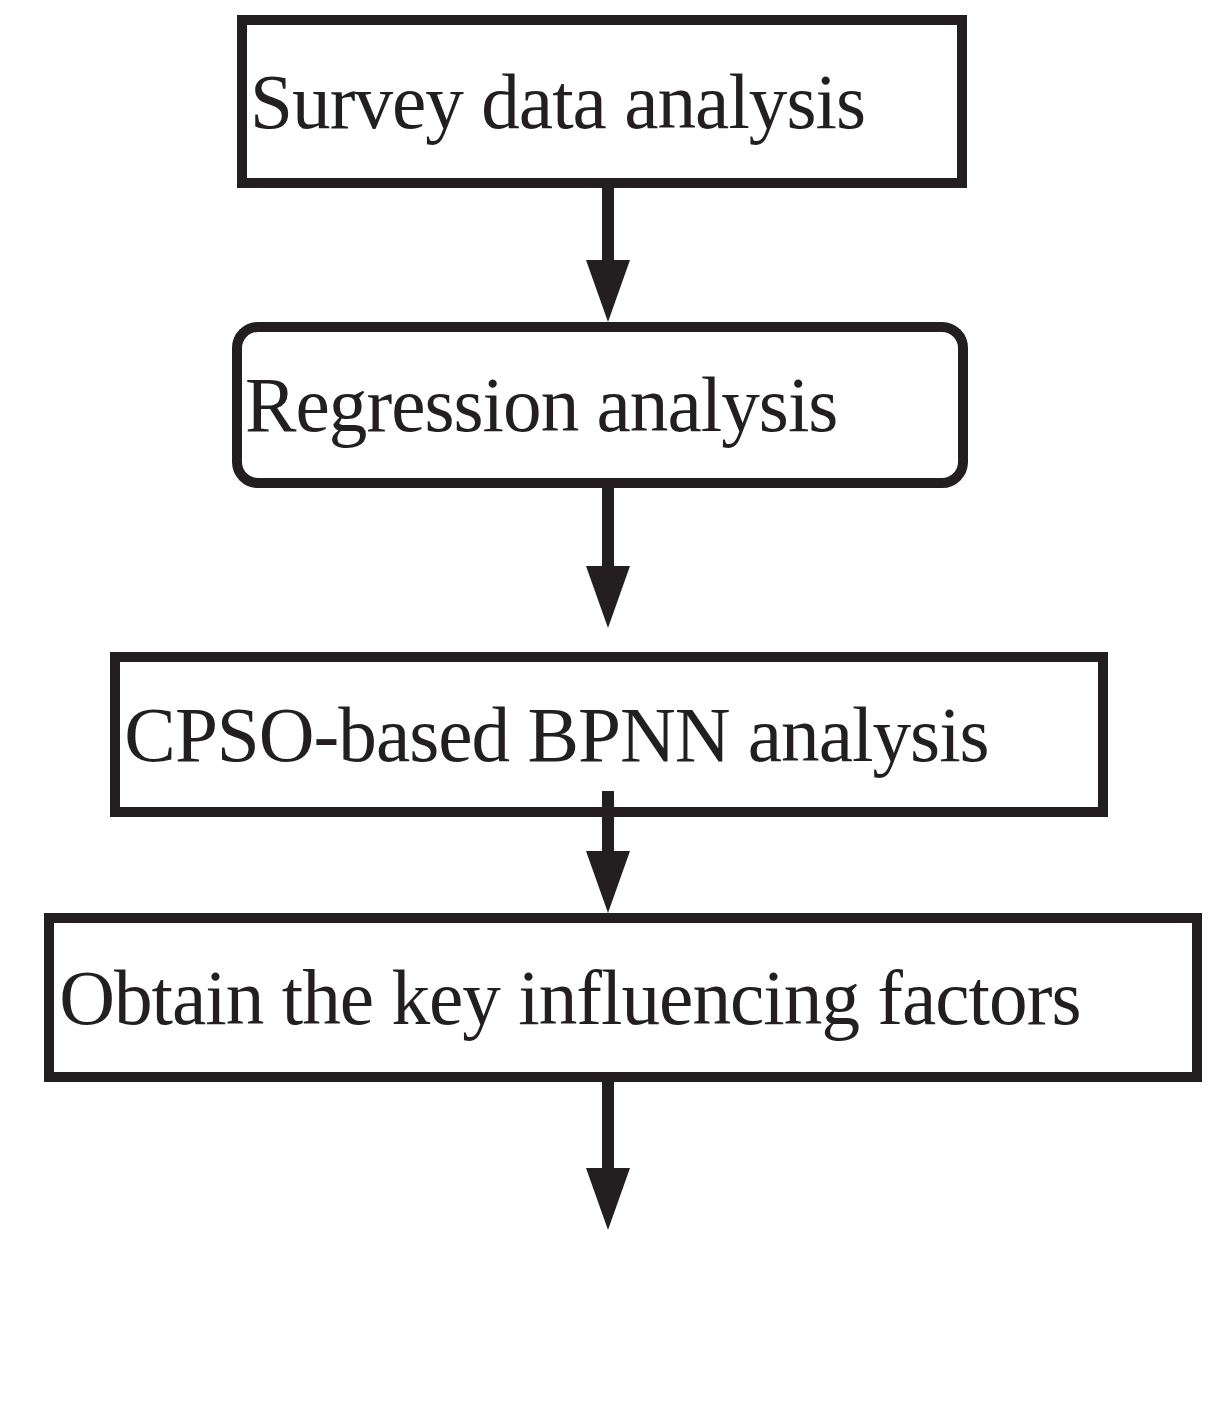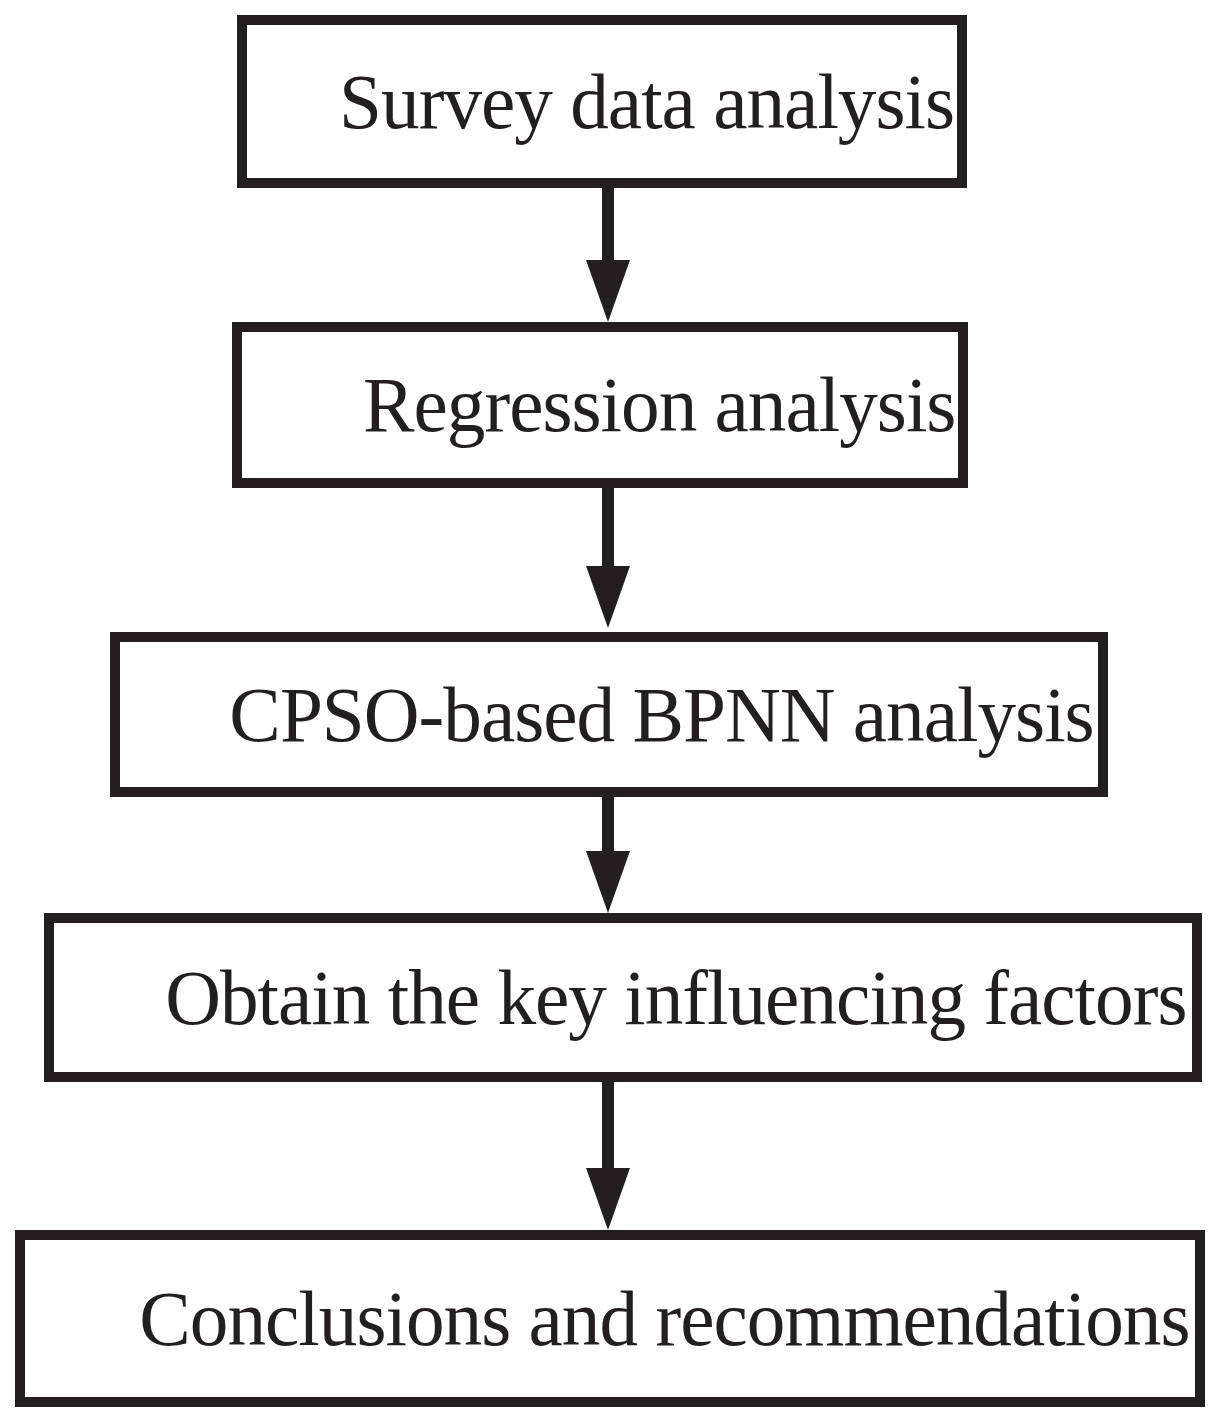--- a/index.html
+++ b/index.html
@@ -15,33 +15,33 @@
     overflow: hidden;
     font-family: "Liberation Serif", "DejaVu Serif", serif;
   }
   .node {
     position: absolute;
     box-sizing: border-box;
     background: #ffffff;
     border: 10px solid #231f20;
     display: flex;
     align-items: center;
-    justify-content: flex-end;
+    justify-content: flex-start;
   }
   .node .label {
     font-size: 78px;
     line-height: 1;
     color: #231f20;
     white-space: nowrap;
     letter-spacing: -1px;
     transform: scaleX(0.99);
   }
   .node-1 { left: 237px; top: 15px;   width: 730px;  height: 173px; }
-  .node-2 { left: 232px; top: 322px;  width: 736px;  height: 166px; }
-  .node-3 { left: 110px; top: 632px;  width: 998px;  height: 165px; }
+  .node-2 { left: 232px; top: 322px;  width: 736px;  height: 166px; border-radius: 26px; }
+  .node-3 { left: 110px; top: 652px;  width: 998px;  height: 165px; }
   .node-4 { left: 44px;  top: 913px;  width: 1158px; height: 169px; }
   .node-5 { left: 15px;  top: 1230px; width: 1190px; height: 177px; }
   .arrow-layer {
     position: absolute;
     left: 0; top: 0;
     width: 1222px;
     height: 1419px;
     pointer-events: none;
   }
 </style>
@@ -59,23 +59,20 @@
   </div>
 
   <div class="node node-3">
     <span class="label">CPSO-based BPNN analysis</span>
   </div>
 
   <div class="node node-4">
     <span class="label">Obtain the key influencing factors</span>
   </div>
 
-  <div class="node node-5">
-    <span class="label">Conclusions and recommendations</span>
-  </div>
 
   <svg class="arrow-layer" viewBox="0 0 1222 1419" xmlns="http://www.w3.org/2000/svg" aria-hidden="true">
 
     <g fill="#231f20">
       <rect x="602" y="186" width="12" height="80"></rect>
       <polygon points="586,260 630,260 608,322"></polygon>
     </g>
 
     <g fill="#231f20">
       <rect x="602" y="486" width="12" height="86"></rect>

